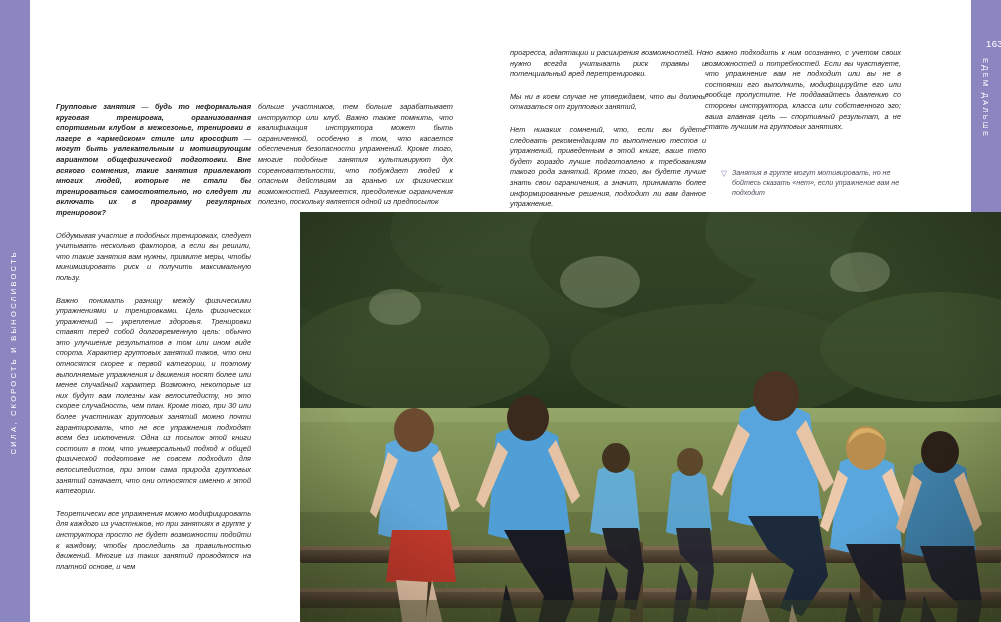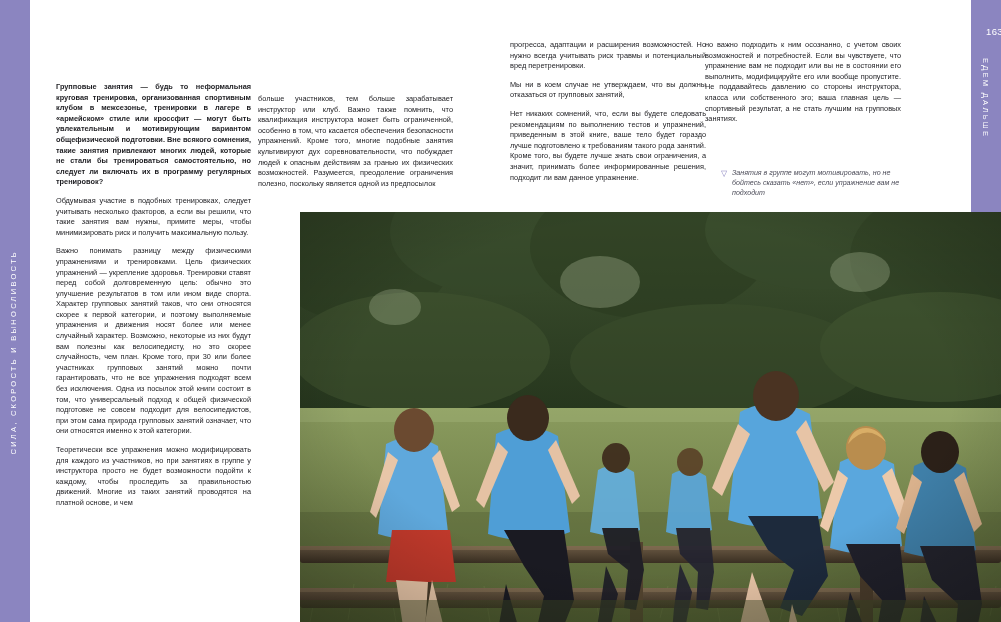--- a/index.html
+++ b/index.html
@@ -31,21 +31,21 @@
     position: absolute;
     top: 26px;
     width: 30px;
     text-align: center;
     color: #ffffff;
     font-size: 9.5px;
     letter-spacing: .4px;
     padding-left: 48px;
   }
   .folio.left { left: 0; }
-  .folio.right { right: 15px; }
+  .folio.right { right: 15px; margin-top: 12px; }
   .band-text {
     position: absolute;
     color: #ffffff;
     font-size: 7.6px;
     letter-spacing: 2.2px;
     white-space: nowrap;
     text-transform: uppercase;
   }
   .band-text.left {
     left: 0; top: 0;
@@ -102,24 +102,24 @@
   
   .col {
     position: absolute;
     font-size: 7.35px;
     line-height: 10.6px;
     color: #1c1c20;
     text-align: justify;
     text-justify: inter-word;
     hyphens: auto;
   }
-  .col p { margin: 4px 0 8px 0; }
+  .col p { margin: 12px 0 8px 0; font-style: italic; }
   .col p.lead { font-weight: bold; }
 
-  #col1 { left: 26px;  top: 78px;  width: 195px; }
+  #col1 { left: 26px;  top: 90px;  width: 195px; }
   #col2 { left: 228px; top: 90px;  width: 195px; }
   #col3 { left: 480px; top: 36px;  width: 196px; }
   #col4 { left: 675px; top: 36px;  width: 196px; }
 
   
   .pullquote {
     position: absolute;
     left: 691px;
     top: 168px;
     width: 196px;

